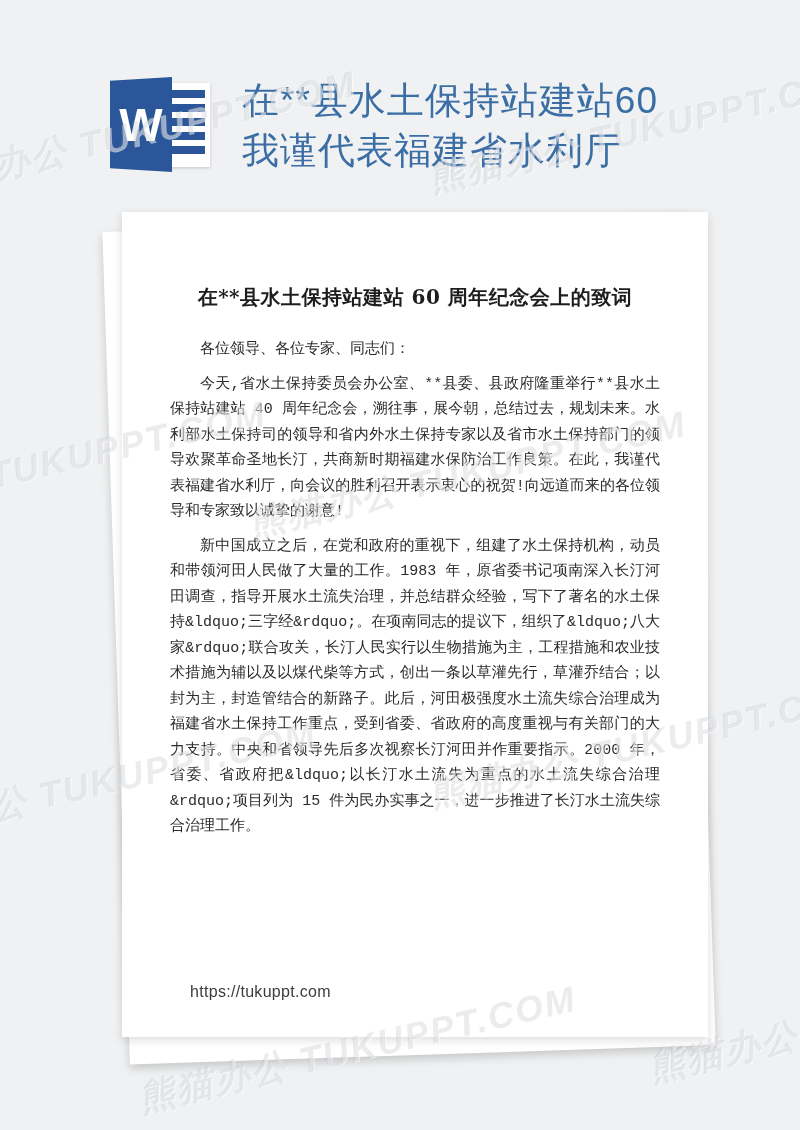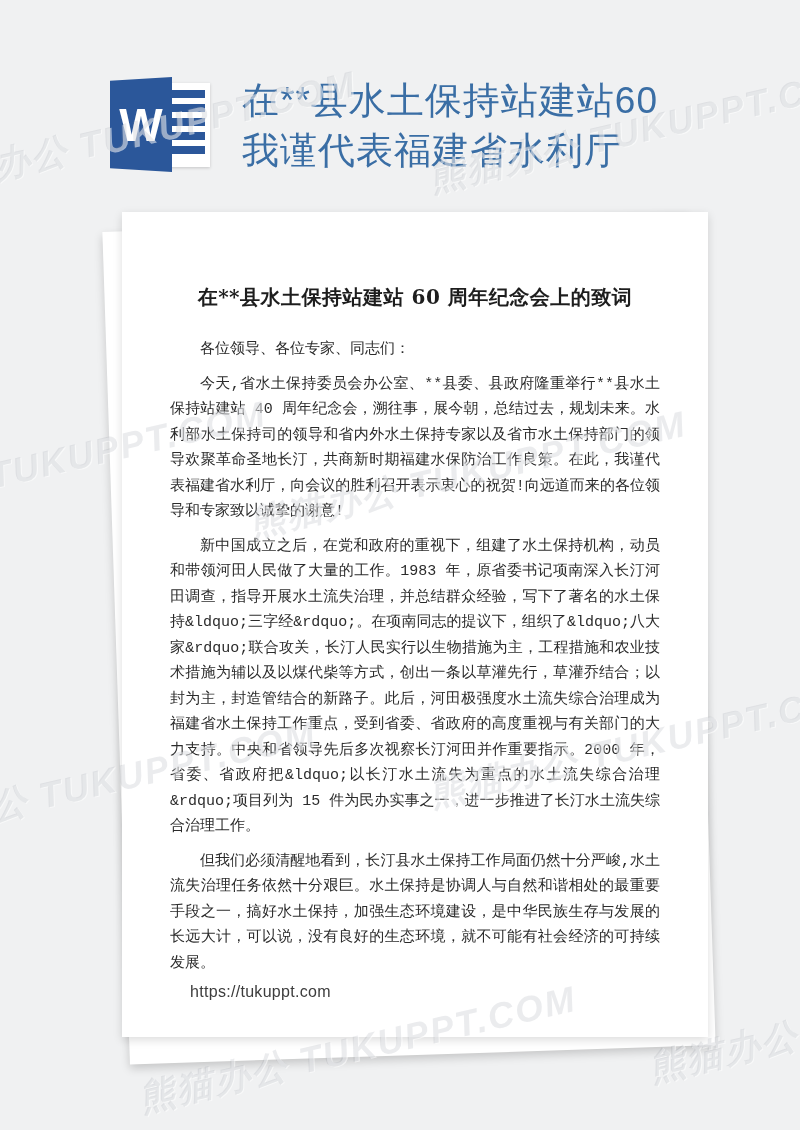--- a/index.html
+++ b/index.html
@@ -115,21 +115,20 @@
 </div>
 
 <div class="page-back"></div>
 
 <div class="page">
   <div class="doc-title">在**县水土保持站建站 60 周年纪念会上的致词</div>
 
   <p class="doc-para">各位领导、各位专家、同志们：</p>
   <p class="doc-para">今天,省水土保持委员会办公室、**县委、县政府隆重举行**县水土保持站建站 40 周年纪念会，溯往事，展今朝，总结过去，规划未来。水利部水土保持司的领导和省内外水土保持专家以及省市水土保持部门的领导欢聚革命圣地长汀，共商新时期福建水保防治工作良策。在此，我谨代表福建省水利厅，向会议的胜利召开表示衷心的祝贺!向远道而来的各位领导和专家致以诚挚的谢意!</p>
   <p class="doc-para">新中国成立之后，在党和政府的重视下，组建了水土保持机构，动员和带领河田人民做了大量的工作。1983 年，原省委书记项南深入长汀河田调查，指导开展水土流失治理，并总结群众经验，写下了著名的水土保持&amp;ldquo;三字经&amp;rdquo;。在项南同志的提议下，组织了&amp;ldquo;八大家&amp;rdquo;联合攻关，长汀人民实行以生物措施为主，工程措施和农业技术措施为辅以及以煤代柴等方式，创出一条以草灌先行，草灌乔结合；以封为主，封造管结合的新路子。此后，河田极强度水土流失综合治理成为福建省水土保持工作重点，受到省委、省政府的高度重视与有关部门的大力支持。中央和省领导先后多次视察长汀河田并作重要指示。2000 年，省委、省政府把&amp;ldquo;以长汀水土流失为重点的水土流失综合治理&amp;rdquo;项目列为 15 件为民办实事之一，进一步推进了长汀水土流失综合治理工作。</p>
-  <p class="doc-para">但我们必须清醒地看到，长汀县水土保持工作局面仍然十分严峻,水土流失治理任务依然十分艰巨。水土保持是协调人与自然和谐相处的最重要手段之一，搞好水土保持，加强生态环境建设，是中华民族生存与发展的长远大计，可以说，没有良好的生态环境，就不可能有社会经济的可持续发展。</p>
 
   <div class="page-url">https://tukuppt.com</div>
 </div>
 
 <div class="wm wm1">熊猫办公 TUKUPPT.COM</div>
 <div class="wm wm2">熊猫办公 TUKUPPT.COM</div>
 <div class="wm wm3">熊猫办公 TUKUPPT.COM</div>
 <div class="wm wm4">熊猫办公 TUKUPPT.COM</div>
 <div class="wm wm5">熊猫办公 TUKUPPT.COM</div>
 <div class="wm wm6">熊猫办公 TUKUPPT.COM</div>

